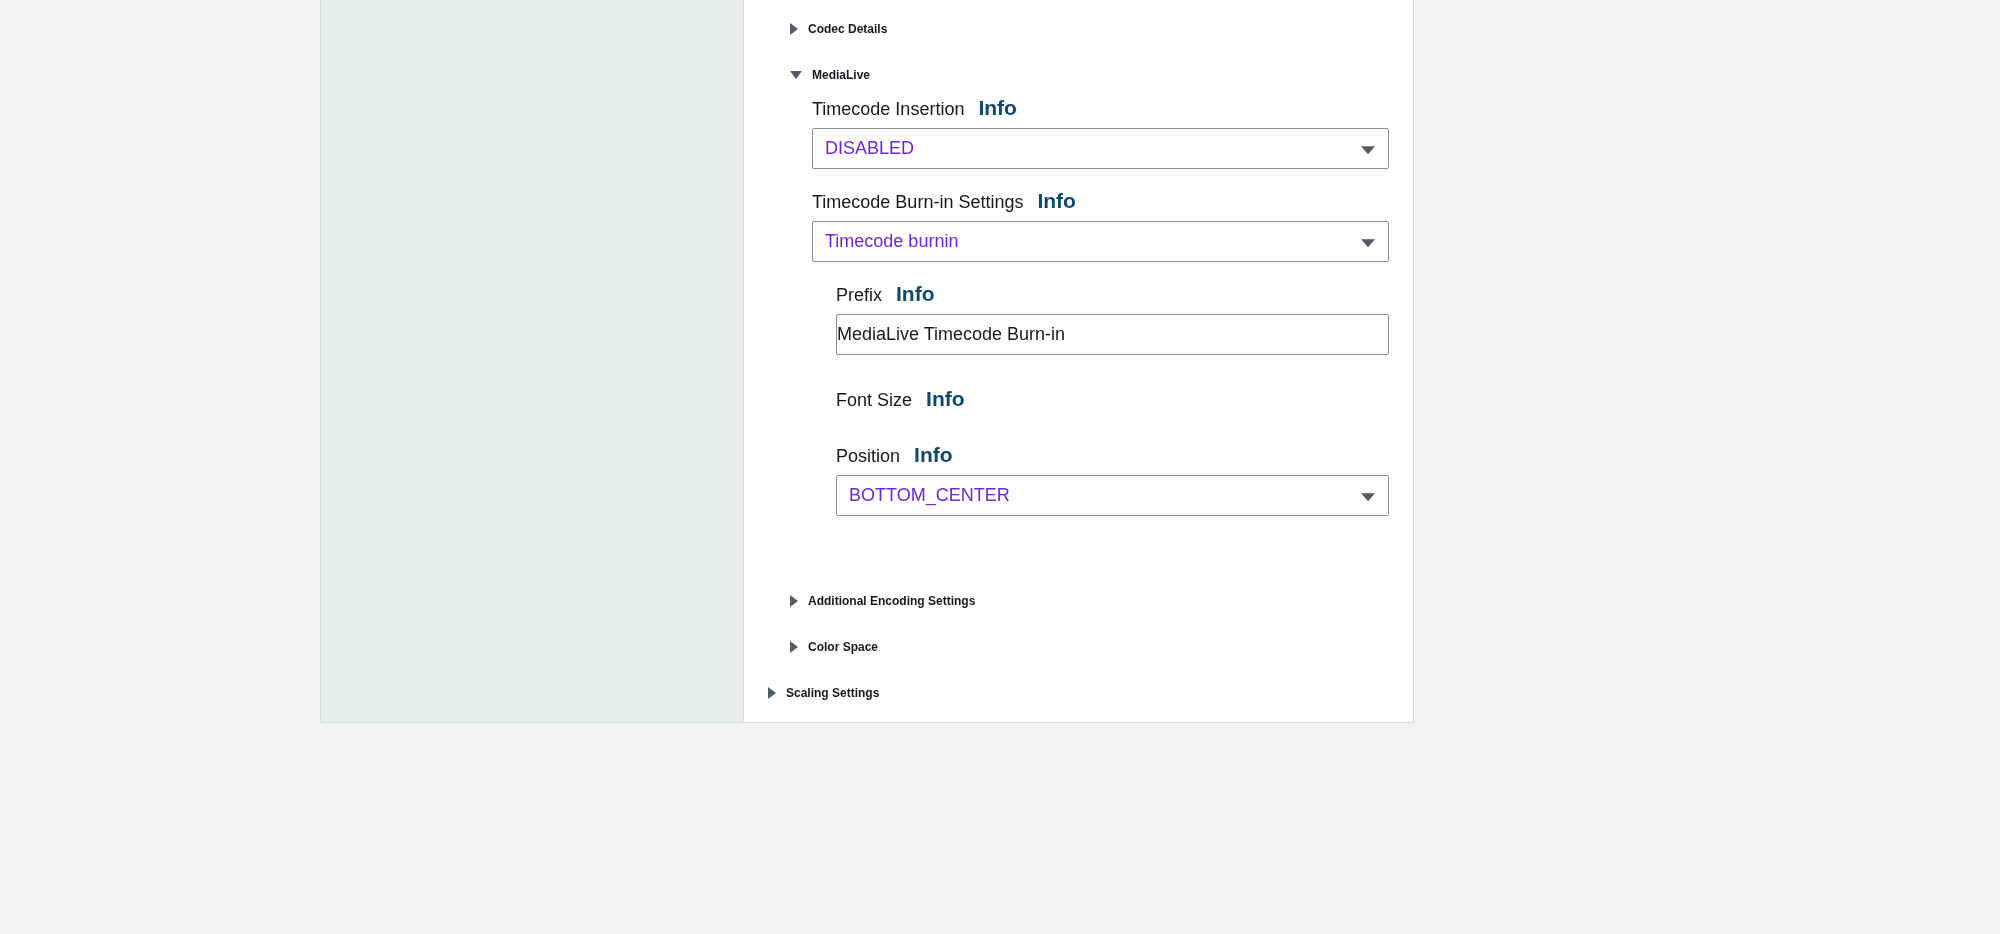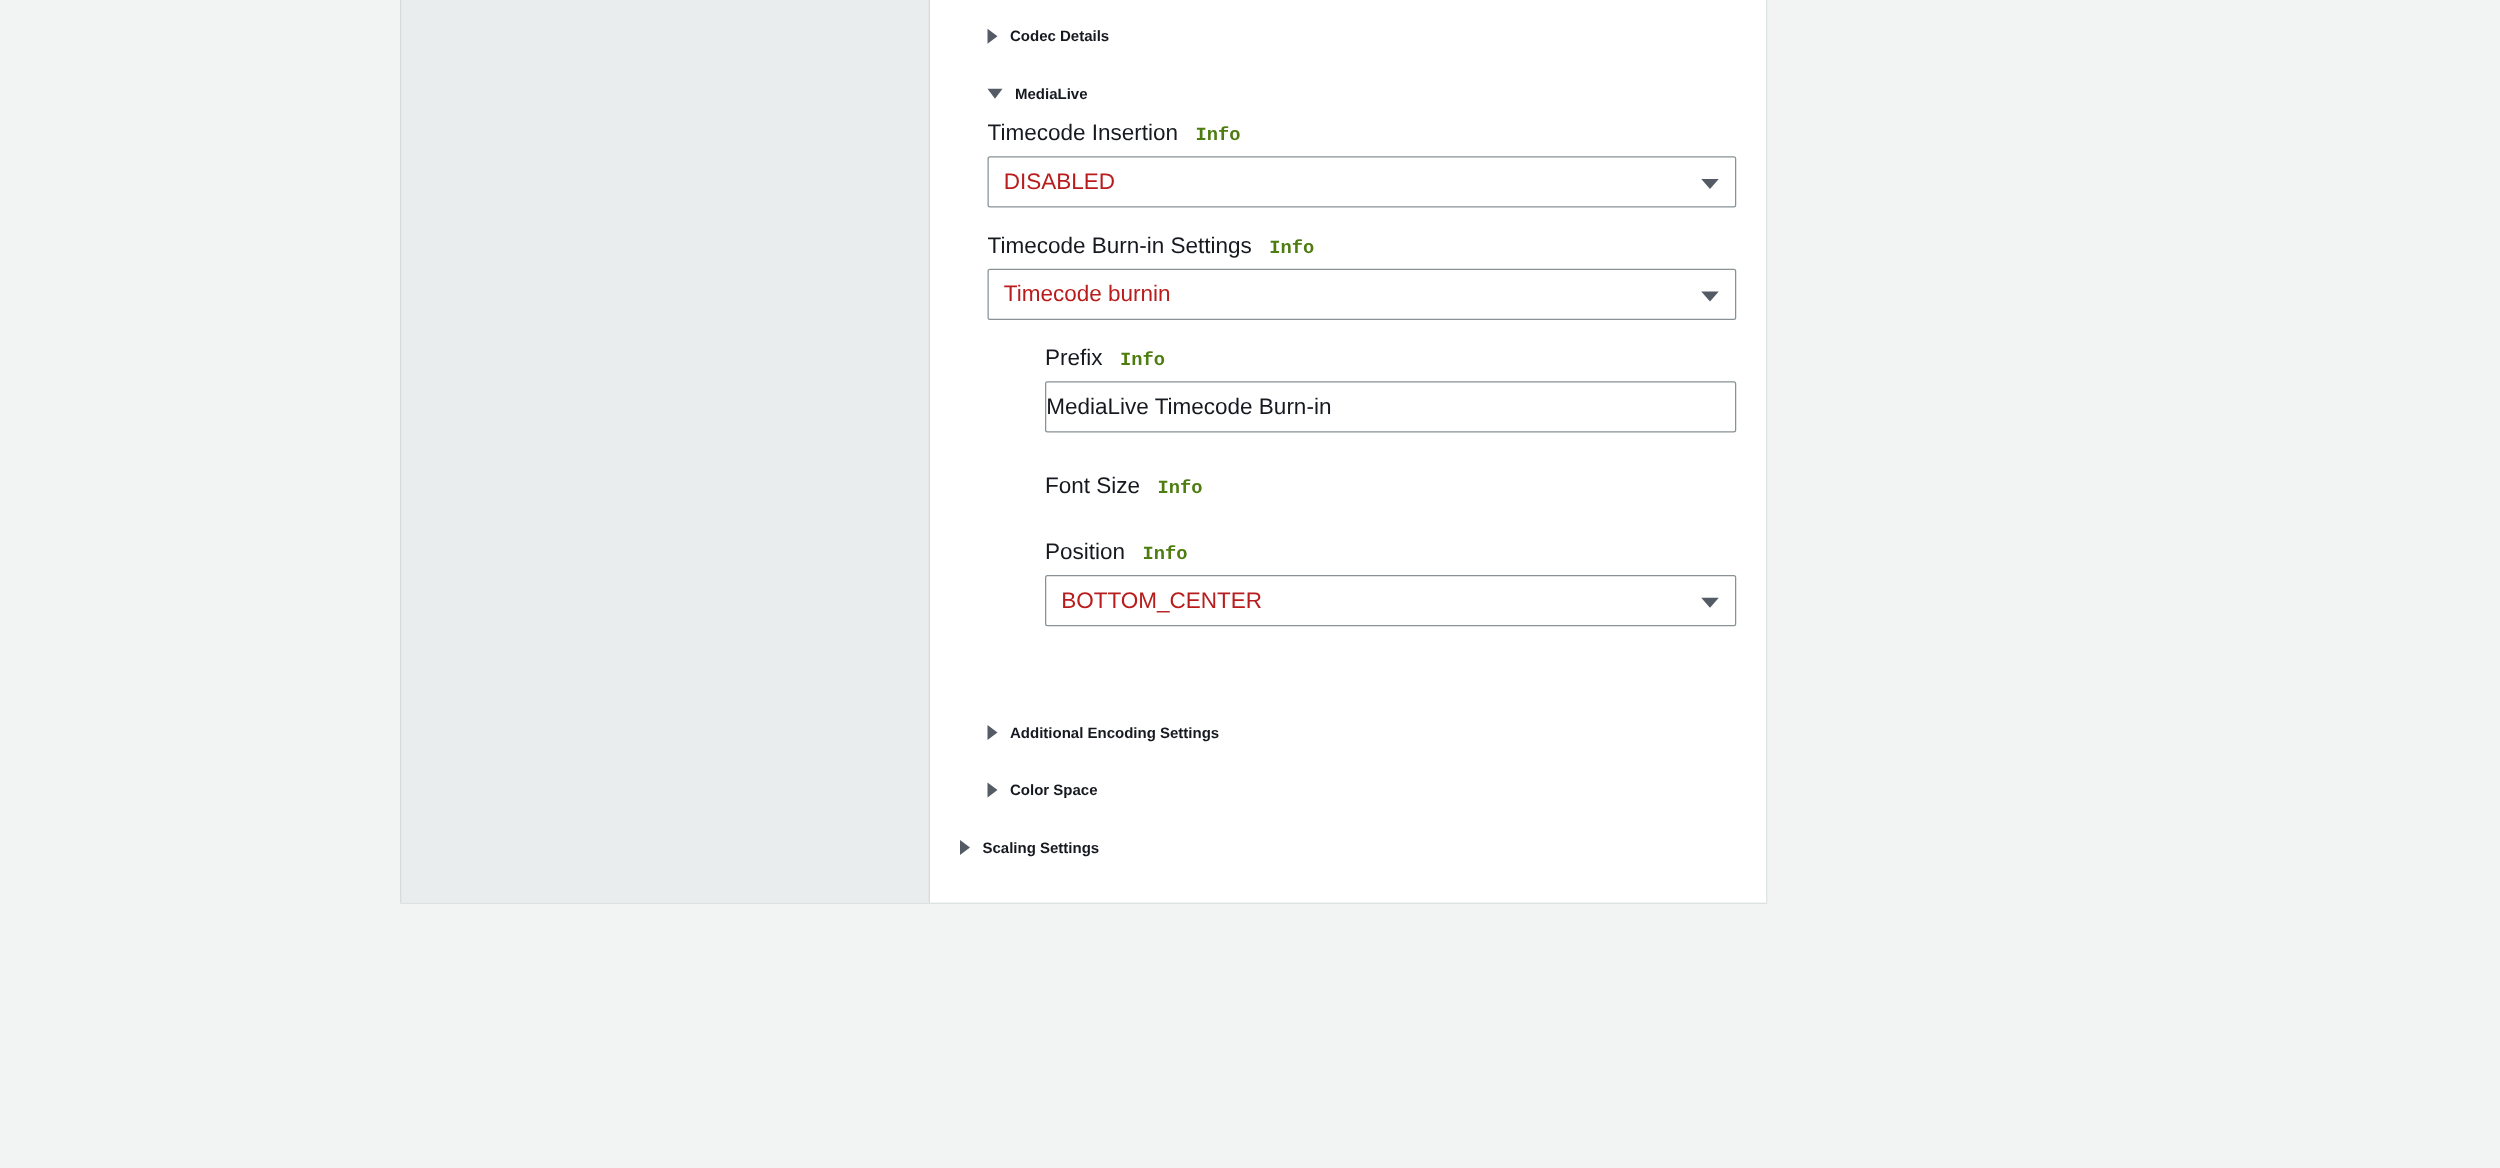--- a/index.html
+++ b/index.html
@@ -63,49 +63,49 @@
       border-left: 6px solid transparent;
       border-right: 6px solid transparent;
       border-top: 8px solid #545b64;
     }
     .section-title {
       font-size: 12px;
       font-weight: 700;
       color: #16191f;
     }
     .form-group {
+      margin-left: 22px;
       margin-bottom: 20px;
     }
     .form-label-row {
       display: flex;
       align-items: baseline;
       margin-bottom: 8px;
     }
     .form-label {
       font-size: 18px;
       color: #16191f;
       font-weight: 400;
     }
     .info-link {
-      font-size: 15px;
-      color: #4d7c0f;
+      font-size: 21px;
+      color: #0c4a6e;
       margin-left: 14px;
       cursor: pointer;
       font-weight: 700;
-      font-family: Liberation Mono, monospace;
     }
     .select-wrapper {
       position: relative;
       width: 100%;
     }
     .select-input {
       width: 100%;
       padding: 9px 36px 9px 12px;
       font-size: 18px;
-      color: #b91c1c;
+      color: #6d28d9;
       background: #ffffff;
       border: 1px solid #879196;
       border-radius: 2px;
       cursor: pointer;
       appearance: none;
       position: relative;
     }
     .select-caret {
       position: absolute;
       right: 14px;

